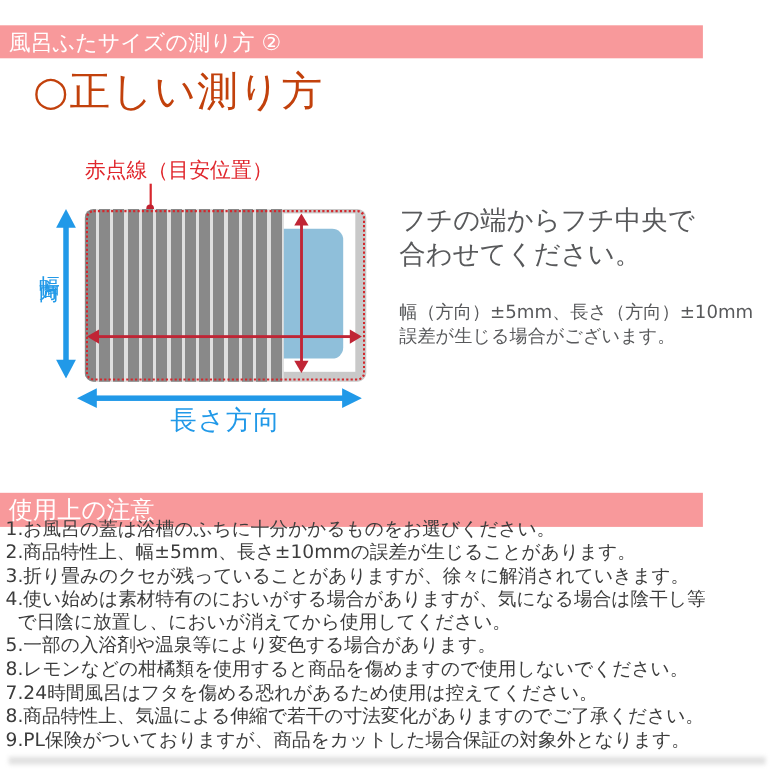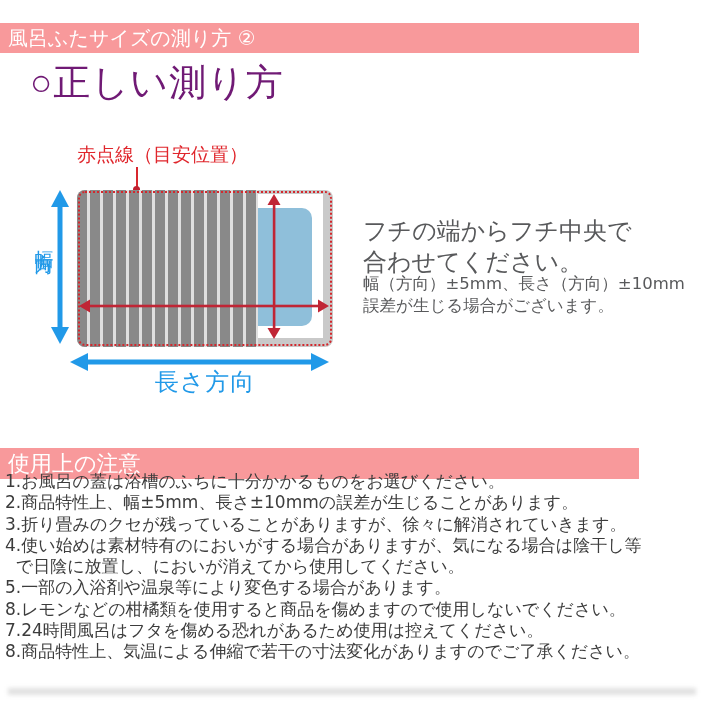--- a/index.html
+++ b/index.html
@@ -9,22 +9,22 @@
   }
   
   .bar{
     position:absolute;left:0;width:639px;background:#F8999B;color:#fff;
     box-sizing:border-box;padding-left:8px;display:flex;align-items:center;
   }
   .bar.top{top:23px;height:30px;font-size:20px;}
   .bar.caution{top:448px;height:31px;font-size:22px;}
   
   .heading{
-    position:absolute;left:30px;top:58px;font-size:37px;color:#701a75;
-    letter-spacing:1px;font-weight:500;font-family:Liberation Mono, monospace;
+    position:absolute;left:30px;top:58px;font-size:37px;color:#c2410c;
+    letter-spacing:1px;font-weight:500;
   }
   
   .red-label{position:absolute;left:77px;top:142px;font-size:19px;color:#E0262C;font-weight:500;}
   .pointer-line{position:absolute;left:136px;top:167px;width:2px;height:22px;background:#D8272E;}
   .pointer-dot{position:absolute;left:133px;top:186px;width:7px;height:7px;border-radius:50%;background:#C02030;}
   
   .lid-box{
     position:absolute;left:77px;top:190px;width:256px;height:157px;
     background:#C9C9C9;border-radius:8px;
   }
@@ -43,21 +43,21 @@
   
   .width-label{
     position:absolute;left:32px;top:235px;color:#2199E8;font-size:19px;
     writing-mode:vertical-rl;text-orientation:upright;letter-spacing:3px;font-weight:500;
   }
   .length-label{
     position:absolute;left:77px;top:366px;width:256px;text-align:center;
     color:#2199E8;font-size:24px;font-weight:500;letter-spacing:1px;
   }
   
-  .main-instr{position:absolute;left:363px;top:185px;font-size:24px;line-height:31px;color:#58595B;margin-top:31px;}
+  .main-instr{position:absolute;left:363px;top:185px;font-size:24px;line-height:31px;color:#58595B;}
   .tolerance{position:absolute;left:363px;top:273px;font-size:16.5px;line-height:22px;color:#58595B;}
   
   .precautions{position:absolute;left:5px;top:471px;width:704px;font-size:17px;line-height:21.3px;color:#3C3C3C;}
   .precautions .line{white-space:pre;}
   
   .smudge{position:absolute;left:8px;top:688px;width:688px;height:7px;background:#BDBDBD;filter:blur(2px);opacity:.45;}
 </style>
 </head>
 <body>
 
@@ -128,17 +128,18 @@
 
   <div class="line">1.お風呂の蓋は浴槽のふちに十分かかるものをお選びください。</div>
       <div class="line">2.商品特性上、幅±5mm、長さ±10mmの誤差が生じることがあります。</div>
       <div class="line">3.折り畳みのクセが残っていることがありますが、徐々に解消されていきます。</div>
       <div class="line">4.使い始めは素材特有のにおいがする場合がありますが、気になる場合は陰干し等</div>
       <div class="line">  で日陰に放置し、においが消えてから使用してください。</div>
       <div class="line">5.一部の入浴剤や温泉等により変色する場合があります。</div>
       <div class="line">8.レモンなどの柑橘類を使用すると商品を傷めますので使用しないでください。</div>
       <div class="line">7.24時間風呂はフタを傷める恐れがあるため使用は控えてください。</div>
       <div class="line">8.商品特性上、気温による伸縮で若干の寸法変化がありますのでご了承ください。</div>
+      <div class="line">9.PL保険がついておりますが、商品をカットした場合保証の対象外となります。</div>
     </div>
 
   <div class="smudge"></div>
 
 </div>
 
 </body></html>

